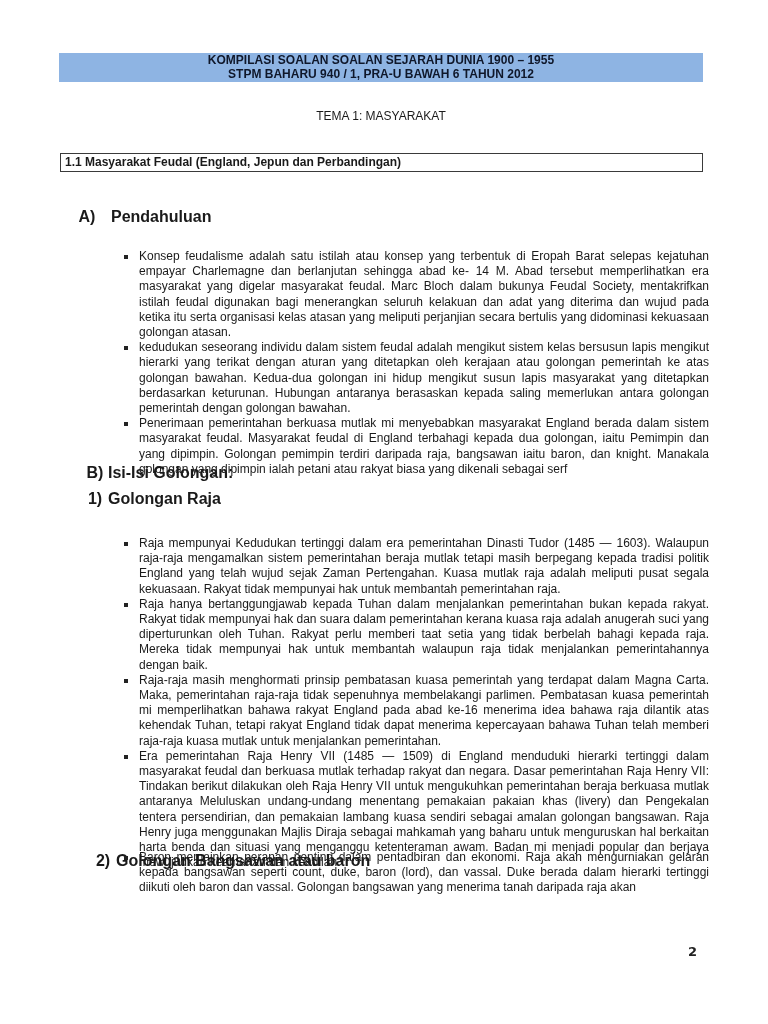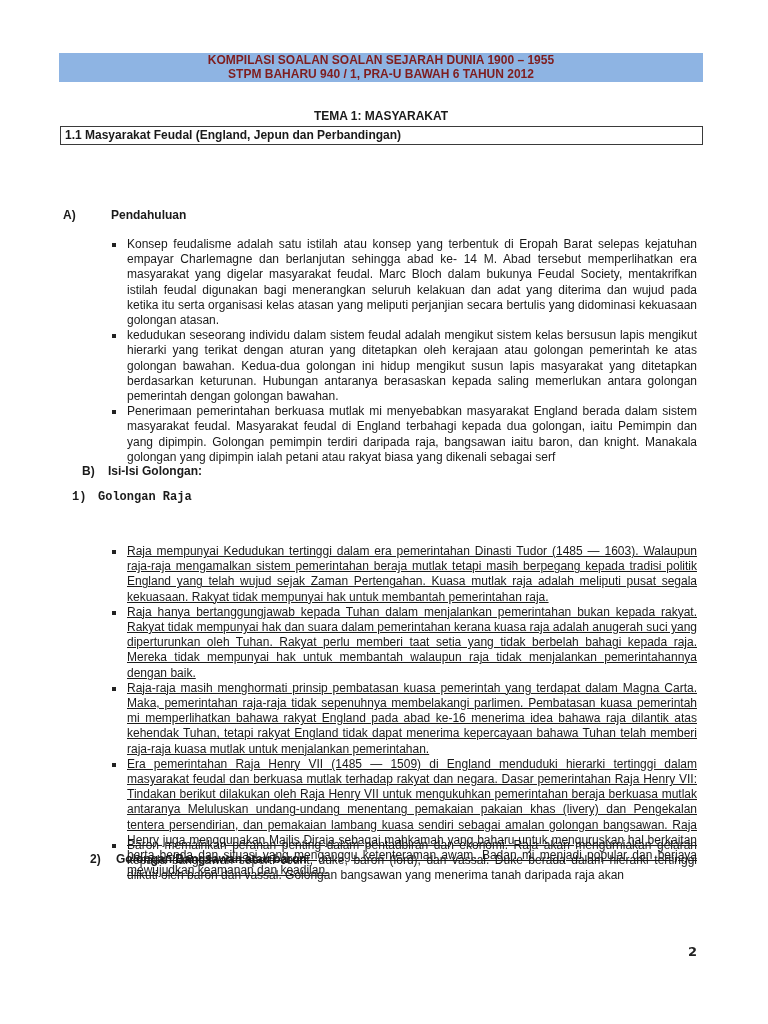--- a/index.html
+++ b/index.html
@@ -1,30 +1,30 @@
 <!DOCTYPE html>
 <html><head>
   <meta charset="utf-8">
   <style>
     html, body { margin: 0; padding: 0; background: #ffffff; }
     body { width: 768px; height: 1024px; position: relative; overflow: hidden;
       font-family: "Liberation Sans", sans-serif; color: #1a1a1a; }
     .page { position: absolute; left: 0; top: 0; width: 768px; height: 1024px; }
     .band { position: absolute; left: 59px; top: 53px; width: 644px; height: 28px;
       background: #8eb4e3; text-align: center; font-weight: bold; font-size: 12px; line-height: 13.5px;
-      padding-top: 1px; color: #7f1d1d; }
+      padding-top: 1px; color: #0f172a; }
     .tema { position: absolute; left: 59px; width: 644px; top: 109px; text-align: center;
-      font-weight: bold; font-size: 12px; }
-    .subbox { position: absolute; left: 60px; top: 126px; width: 637px; height: 17px;
+      font-weight: normal; font-size: 12px; }
+    .subbox { position: absolute; left: 60px; top: 153px; width: 637px; height: 17px;
       border: 1.5px solid #3a3a3a; font-weight: bold; font-size: 12px; line-height: 17px; padding-left: 4px; }
     .question { position: absolute; left: 63px; top: 166px; width: 634px; font-weight: bold; font-size: 12px;
       line-height: 15px; text-decoration: underline; text-align: justify; text-align-last: left; }
-    .sec { position: absolute; font-weight: bold; font-size: 12px; }
+    .sec { position: absolute; font-weight: bold; font-size: 16px; text-align: center; }
     .sec .num { display: inline-block; }
-    ul.bullets { position: absolute; margin: 0; padding: 0; list-style: none; left: 110px; width: 587px;
+    ul.bullets { position: absolute; margin: 12px; padding: 0; list-style: none; left: 110px; width: 587px;
       font-size: 12px; line-height: 15.2px; }
     ul.bullets li { position: relative; padding-left: 17px; text-align: justify; }
     ul.bullets li::before { content: ""; position: absolute; left: 2px; top: 6px; width: 4px; height: 4px; background: #222; }
     .pagenum { position: absolute; left: 688px; top: 944px; font-size: 13px; font-weight: bold;
       font-family: "DejaVu Sans", sans-serif; color: #222; }
   </style>
 </head>
 <body>
 
 <div class="page">
@@ -46,25 +46,25 @@
   <ul class="bullets" style="top:237px;">
     <li>Konsep feudalisme adalah satu istilah atau konsep yang terbentuk di Eropah Barat selepas kejatuhan empayar Charlemagne dan berlanjutan sehingga abad ke- 14 M. Abad tersebut memperlihatkan era masyarakat yang digelar masyarakat feudal. Marc Bloch dalam bukunya Feudal Society, mentakrifkan istilah feudal digunakan bagi menerangkan seluruh kelakuan dan adat yang diterima dan wujud pada ketika itu serta organisasi kelas atasan yang meliputi perjanjian secara bertulis yang didominasi kekuasaan golongan atasan.</li>
     <li>kedudukan seseorang individu dalam sistem feudal adalah mengikut sistem kelas bersusun lapis mengikut hierarki yang terikat dengan aturan yang ditetapkan oleh kerajaan atau golongan pemerintah ke atas golongan bawahan. Kedua-dua golongan ini hidup mengikut susun lapis masyarakat yang ditetapkan berdasarkan keturunan. Hubungan antaranya berasaskan kepada saling memerlukan antara golongan pemerintah dengan golongan bawahan.</li>
     <li>Penerimaan pemerintahan berkuasa mutlak mi menyebabkan masyarakat England berada dalam sistem masyarakat feudal. Masyarakat feudal di England terbahagi kepada dua golongan, iaitu Pemimpin dan yang dipimpin. Golongan pemimpin terdiri daripada raja, bangsawan iaitu baron, dan knight. Manakala golongan yang dipimpin ialah petani atau rakyat biasa yang dikenali sebagai serf</li>
   </ul>
 
   <div class="sec" style="left:82px; top:464px;">
     <span class="num" style="width:26px;">B)</span><span>Isi-Isi Golongan:</span>
   </div>
 
-  <div class="sec" style="left:72px; top:490px;font-family:Liberation Mono, monospace;">
+  <div class="sec" style="left:82px; top:490px;">
     <span class="num" style="width:26px;">1)</span><span>Golongan Raja</span>
   </div>
 
-  <ul class="bullets" style="top:544px;text-decoration:underline;">
+  <ul class="bullets" style="top:524px;">
     <li>Raja mempunyai Kedudukan tertinggi dalam era pemerintahan Dinasti Tudor (1485 — 1603). Walaupun raja-raja mengamalkan sistem pemerintahan beraja mutlak tetapi masih berpegang kepada tradisi politik England yang telah wujud sejak Zaman Pertengahan. Kuasa mutlak raja adalah meliputi pusat segala kekuasaan. Rakyat tidak mempunyai hak untuk membantah pemerintahan raja.</li>
     <li>Raja hanya bertanggungjawab kepada Tuhan dalam menjalankan pemerintahan bukan kepada rakyat. Rakyat tidak mempunyai hak dan suara dalam pemerintahan kerana kuasa raja adalah anugerah suci yang diperturunkan oleh Tuhan. Rakyat perlu memberi taat setia yang tidak berbelah bahagi kepada raja. Mereka tidak mempunyai hak untuk membantah walaupun raja tidak menjalankan pemerintahannya dengan baik.</li>
     <li>Raja-raja masih menghormati prinsip pembatasan kuasa pemerintah yang terdapat dalam Magna Carta. Maka, pemerintahan raja-raja tidak sepenuhnya membelakangi parlimen. Pembatasan kuasa pemerintah mi memperlihatkan bahawa rakyat England pada abad ke-16 menerima idea bahawa raja dilantik atas kehendak Tuhan, tetapi rakyat England tidak dapat menerima kepercayaan bahawa Tuhan telah memberi raja-raja kuasa mutlak untuk menjalankan pemerintahan.</li>
     <li>Era pemerintahan Raja Henry VII (1485 — 1509) di England menduduki hierarki tertinggi dalam masyarakat feudal dan berkuasa mutlak terhadap rakyat dan negara. Dasar pemerintahan Raja Henry VII: Tindakan berikut dilakukan oleh Raja Henry VII untuk mengukuhkan pemerintahan beraja berkuasa mutlak antaranya Meluluskan undang-undang menentang pemakaian pakaian khas (livery) dan Pengekalan tentera persendirian, dan pemakaian lambang kuasa sendiri sebagai amalan golongan bangsawan. Raja Henry juga menggunakan Majlis Diraja sebagai mahkamah yang baharu untuk menguruskan hal berkaitan harta benda dan situasi yang menganggu ketenteraman awam. Badan mi menjadi popular dan berjaya mewujudkan keamanan dan keadilan.</li>
   </ul>
 
   <div class="sec" style="left:82px; top:852px;margin-left:8px;">
     <span class="num" style="width:26px;">2)</span><span>Golongan Bangsawan atau baron</span>
   </div>
 

